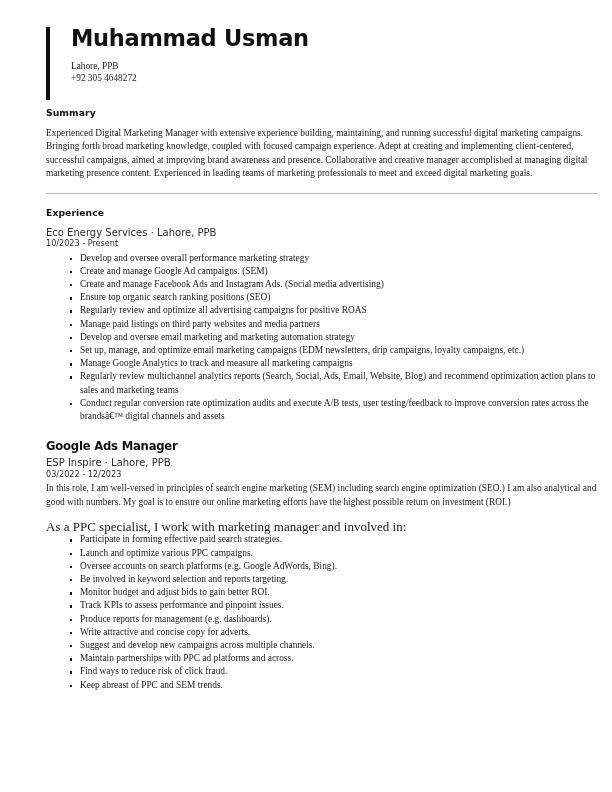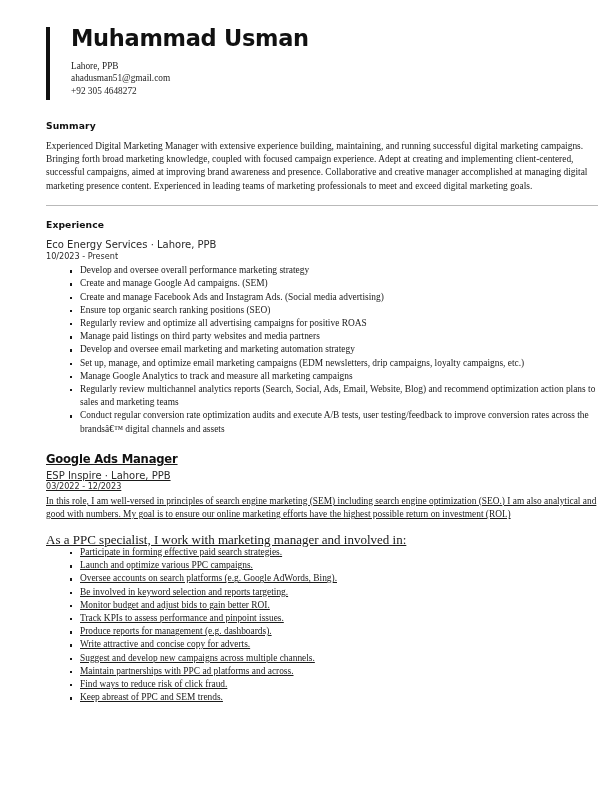--- a/index.html
+++ b/index.html
@@ -83,21 +83,21 @@
   .body-text {
     font-size: 9.4px;
     line-height: 13.4px;
     text-align: left;
     color: #1a1a1a;
     margin: 0;
   }
 
   
   .job { margin-bottom: 0; }
-  .job + .job { margin-top: 16px; text-decoration: underline; }
+  .job + .job { margin-top: 16px; }
   .job-title {
     font-family: "DejaVu Sans", "Liberation Sans", sans-serif;
     font-weight: 700;
     font-size: 11.6px;
     letter-spacing: -0.2px;
     color: #111111;
     margin: 0 0 4px 0;
   }
   .job-meta {
     font-family: "DejaVu Sans", "Liberation Sans", sans-serif;
@@ -153,21 +153,20 @@
 </head>
 <body>
 
 <div class="page">
   <div class="content">
 
     <div class="header">
       <div class="accent-bar"></div>
       <h1 class="name">Muhammad Usman</h1>
       <div class="contact-line">Lahore, PPB</div>
-      <div class="contact-line">ahadusman51@gmail.com</div>
       <div class="contact-line">+92 305 4648272</div>
     </div>
 
     <div class="summary-gap"></div>
 
     <div class="section">
       <div class="section-title">Summary</div>
       <p class="body-text">Experienced Digital Marketing Manager with extensive experience building, maintaining, and running successful digital marketing campaigns. Bringing forth broad marketing knowledge, coupled with focused campaign experience. Adept at creating and implementing client-centered, successful campaigns, aimed at improving brand awareness and presence. Collaborative and creative manager accomplished at managing digital marketing presence content. Experienced in leading teams of marketing professionals to meet and exceed digital marketing goals.</p>
     </div>
 

